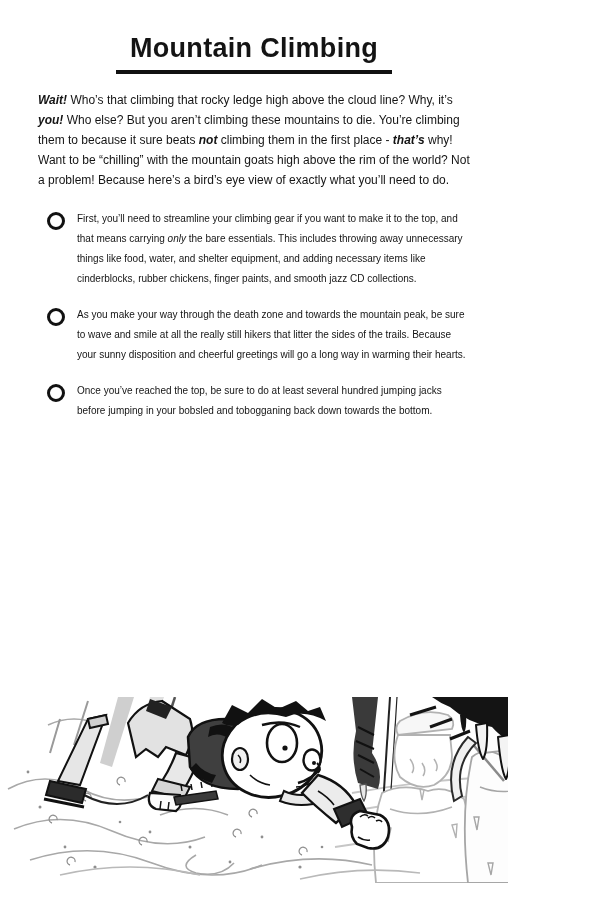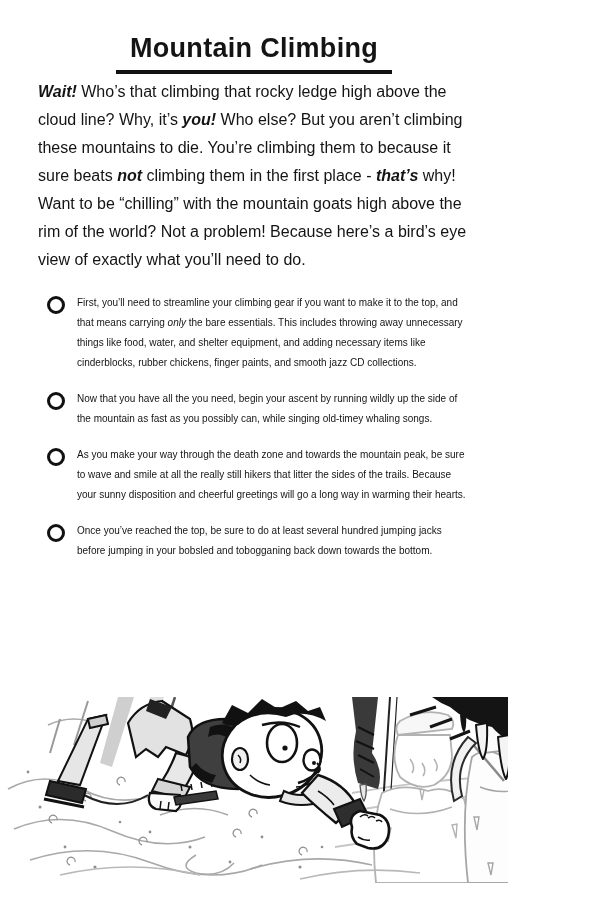--- a/index.html
+++ b/index.html
@@ -1,21 +1,21 @@
 <!DOCTYPE html>
 <html><head>
 <meta charset="utf-8">
 <style>
   html,body{margin:0;padding:0;background:#fff;}
   .page{position:relative;width:508px;height:900px;background:#ffffff;overflow:hidden;
         font-family:"Liberation Sans", sans-serif;color:#141414;}
   .title-wrap{text-align:center;padding-top:33px;}
   h1.page-title{display:inline-block;margin:0;font-size:27px;font-weight:700;letter-spacing:.3px;
         border-bottom:4px solid #111;padding:0 14px 6px 14px;}
-  .intro{margin:4px 34px 0 38px;font-size:16px;line-height:28px;}
+  .intro{margin:16px 34px 0 38px;font-size:12px;line-height:20px;}
   ul.checklist{list-style:none;margin:19px 0 0 0;padding:0 38px 0 47px;}
   ul.checklist li{display:flex;gap:12px;margin-bottom:16px;}
   .bullet{flex:0 0 auto;width:12px;height:12px;border:3px solid #111;border-radius:50%;margin-top:3px;}
   .btext{margin:0;font-size:10px;line-height:20px;max-width:486px;}
   .bi{font-weight:700;font-style:italic;}
   .it{font-style:italic;}
   .illustration{position:absolute;left:0;top:697px;width:600px;height:186px;}
   .illustration svg{display:block;}
 </style>
 </head>
@@ -26,24 +26,20 @@
   <div class="title-wrap">
     <h1 class="page-title">Mountain Climbing</h1>
   </div>
 
   <p class="intro"><span class="bi">Wait!</span><span> Who’s that climbing that rocky ledge high above the cloud line? Why, it’s </span><span class="bi">you!</span><span> Who else? But you aren’t climbing these mountains to die. You’re climbing them to because it sure beats </span><span class="bi">not</span><span> climbing them in the first place - </span><span class="bi">that’s</span><span> why! Want to be “chilling” with the mountain goats high above the rim of the world? Not a problem! Because here’s a bird’s eye view of exactly what you’ll need to do.</span></p>
 
   <ul class="checklist">
       <li>
         <span class="bullet"></span>
         <p class="btext"><span>First, you’ll need to streamline your climbing gear if you want to make it to the top, and that means carrying </span><span class="it">only</span><span> the bare essentials. This includes throwing away unnecessary things like food, water, and shelter equipment, and adding necessary items like cinderblocks, rubber chickens, finger paints, and smooth jazz CD collections.</span></p>
-      </li>
-      <li>
-        <span class="bullet"></span>
-        <p class="btext"><span>Now that you have all the you need, begin your ascent by running wildly up the side of the mountain as fast as you possibly can, while singing old-timey whaling songs.</span></p>
       </li>
       <li>
         <span class="bullet"></span>
         <p class="btext"><span>As you make your way through the death zone and towards the mountain peak, be sure to wave and smile at all the really still hikers that litter the sides of the trails. Because your sunny disposition and cheerful greetings will go a long way in warming their hearts.</span></p>
       </li>
       <li>
         <span class="bullet"></span>
         <p class="btext"><span>Once you’ve reached the top, be sure to do at least several hundred jumping jacks before jumping in your bobsled and tobogganing back down towards the bottom.</span></p>
       </li>
     </ul>

